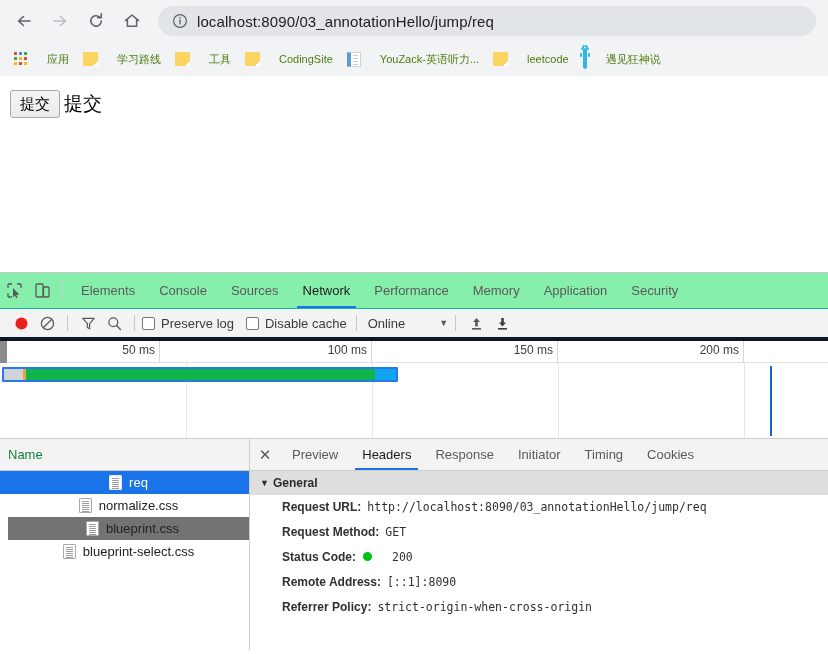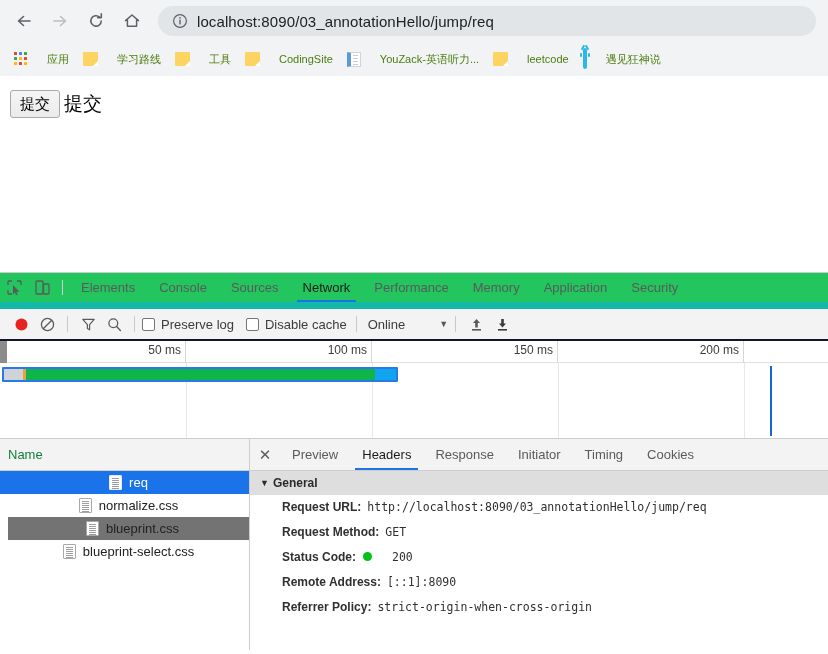--- a/index.html
+++ b/index.html
@@ -181,22 +181,22 @@
     background: #fff;
     border-top: 1px solid #cdcdcd;
     display: flex;
     flex-direction: column;
   }
 
   #dt-tabbar {
     height: 36px;
     display: flex;
     align-items: stretch;
-    background: #22c55e;
-    border-bottom: 7px solid #14b8a6;
+    background: #86efac;
+    border-bottom: 1px solid #14b8a6;
   }
   .dt-tool-btn {
     width: 28px;
     display: flex; align-items: center; justify-content: center;
   }
   .dt-sep {
     width: 1px; background: #cdcdcd;
     margin: 7px 6px;
   }
   .dt-tab {
@@ -211,21 +211,21 @@
     content:"";
     position:absolute; left:6px; right:6px; bottom:0;
     height:2px; background:#1a73e8;
   }
 
   #dt-toolbar2 {
     height: 32px;
     display: flex;
     align-items: center;
     background: #f3f3f3;
-    border-bottom: 2px solid #0f172a;
+    border-bottom: 4px solid #0f172a;
     padding: 0 8px;
   }
   .tb-icon { display:flex; align-items:center; justify-content:center; width:26px; height:26px; }
   .vsep { width:1px; height:16px; background:#c9c9c9; margin: 0 7px; }
   .cb-wrap { display:flex; align-items:center; margin-right:2px; }
   .cb-box {
     width: 13px; height: 13px;
     border: 1px solid #767676;
     border-radius: 2px;
     background: #fff;
@@ -627,21 +627,21 @@
       <svg width="15" height="15" viewBox="0 0 15 15">
         <path d="M7.5 10.5 L4 6.5 H6.2 V2 H8.8 V6.5 H11 Z" fill="#3c3c3c"></path>
         <rect x="3" y="12" width="9" height="1.6" fill="#3c3c3c"></rect>
       </svg>
     </div>
   </div>
 
   <div id="dt-overview">
     <div id="ruler">
       <div id="left-handle"></div>
-      <div class="tick" style="left:0px;width:186px">50 ms</div>
+      <div class="tick" style="left:0px;width:160px">50 ms</div>
       <div class="tick" style="left:186px;width:186px">100 ms</div>
       <div class="tick" style="left:372px;width:186px">150 ms</div>
       <div class="tick" style="left:558px;width:186px">200 ms</div>
     </div>
 
     <div id="overview-grid">
       <div class="grid-line" style="left:186px"></div>
       <div class="grid-line" style="left:372px"></div>
       <div class="grid-line" style="left:558px"></div>
       <div class="grid-line" style="left:744px"></div>

